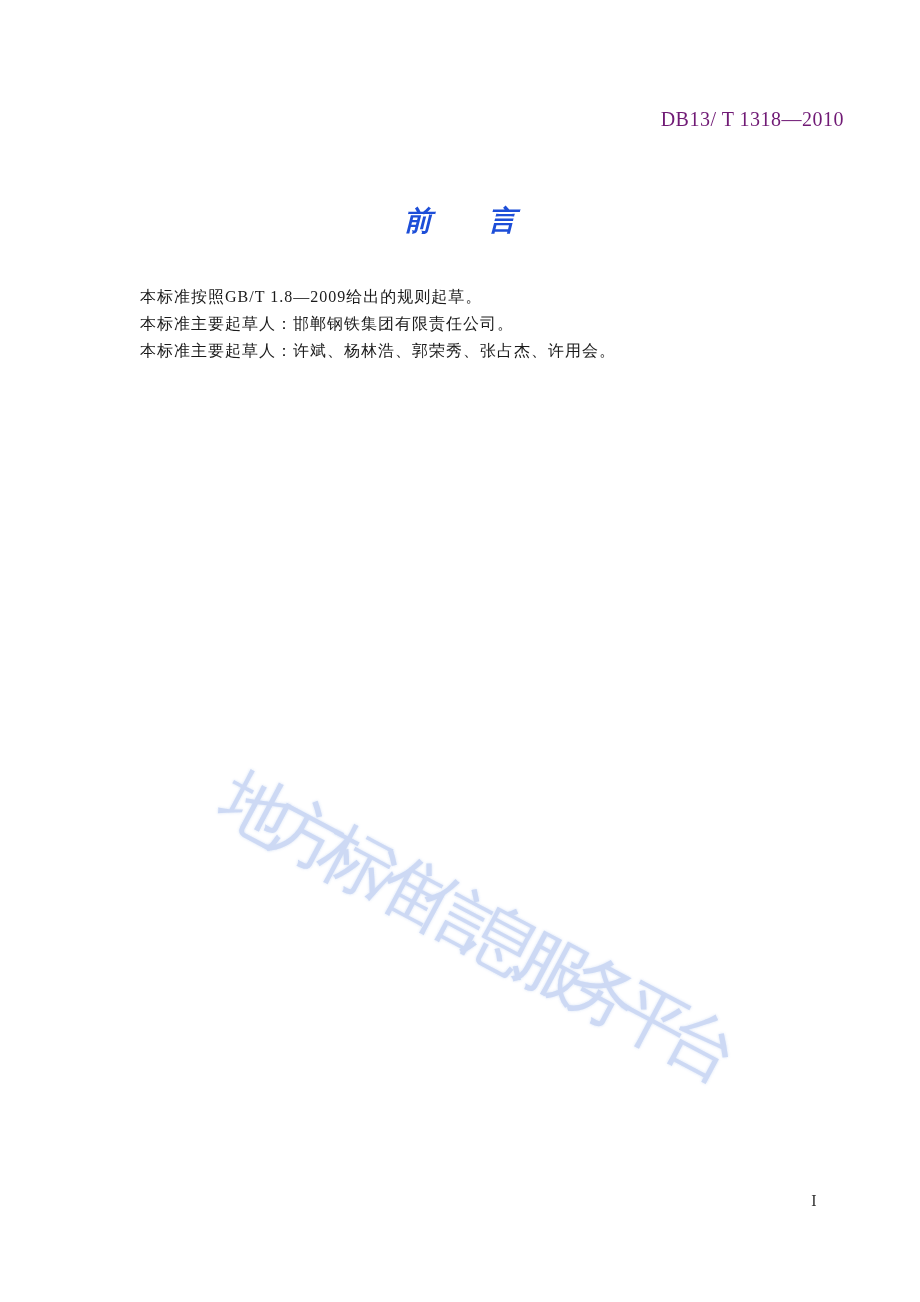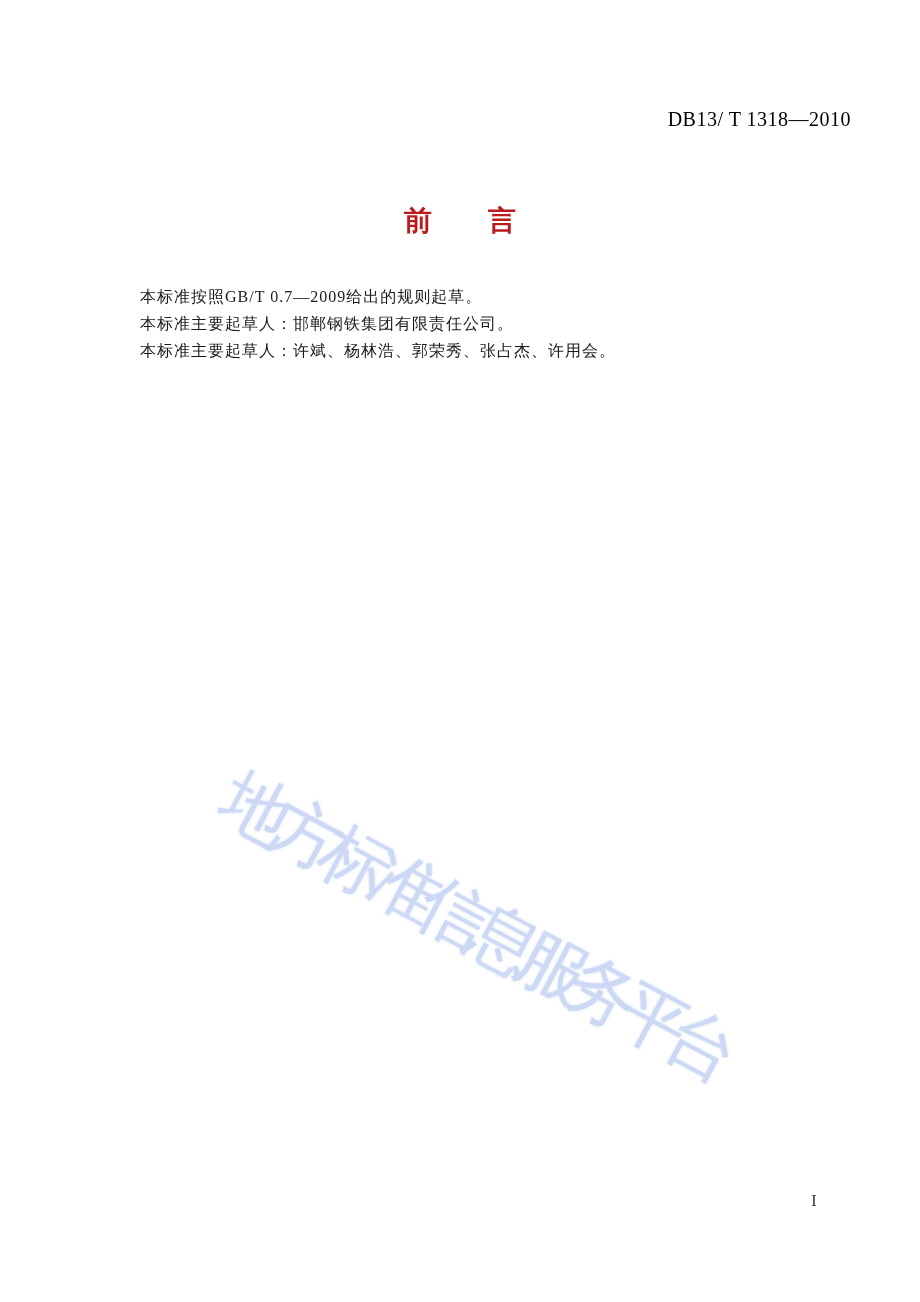--- a/index.html
+++ b/index.html
@@ -9,37 +9,38 @@
     width: 920px;
     height: 1302px;
     background: #ffffff;
     overflow: hidden;
     font-family: "Liberation Serif", "DejaVu Serif", serif;
     color: #1a1a1a;
   }
   .doc-code {
     position: absolute;
     top: 108px;
-    right: 69px;
+    right: 76px;
     font-size: 20px;
     letter-spacing: 0.5px;
-    color: #000000;
+    color: #701a75;
     white-space: nowrap;
   }
   .doc-title {
     position: absolute;
     top: 202px;
     left: 0;
     width: 100%;
     text-align: center;
     font-family: "Liberation Sans", "DejaVu Sans", sans-serif;
     font-weight: bold;
     font-size: 28px;
-    color: #b91c1c;
+    color: #1d4ed8;
     white-space: pre; 
+    font-style: italic;
   }
   .foreword {
     position: absolute;
     top: 283px;
     left: 140px;
     right: 80px;
   }
   .foreword p {
     font-size: 16px;
     line-height: 27px;
@@ -75,21 +76,21 @@
 </head>
 <body>
 
 <div class="page">
 
   <div class="doc-code">DB13/ T 1318—2010</div>
 
   <div class="doc-title">前　　言</div>
 
   <div class="foreword">
-    <p>本标准按照GB/T 0.7—2009给出的规则起草。</p>
+    <p>本标准按照GB/T 1.8—2009给出的规则起草。</p>
     <p>本标准主要起草人：邯郸钢铁集团有限责任公司。</p>
     <p>本标准主要起草人：许斌、杨林浩、郭荣秀、张占杰、许用会。</p>
   </div>
 
   <div class="watermark">地方标准信息服务平台</div>
 
   <div class="page-number">I</div>
 
 </div>
 

